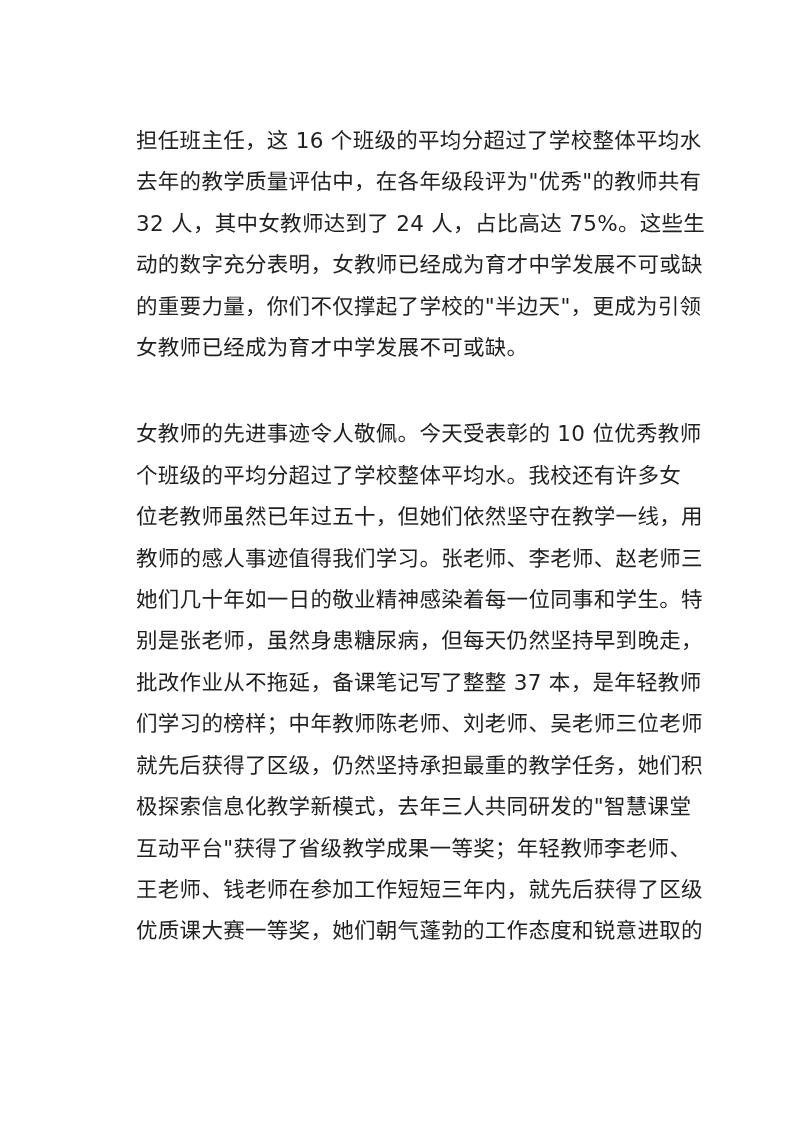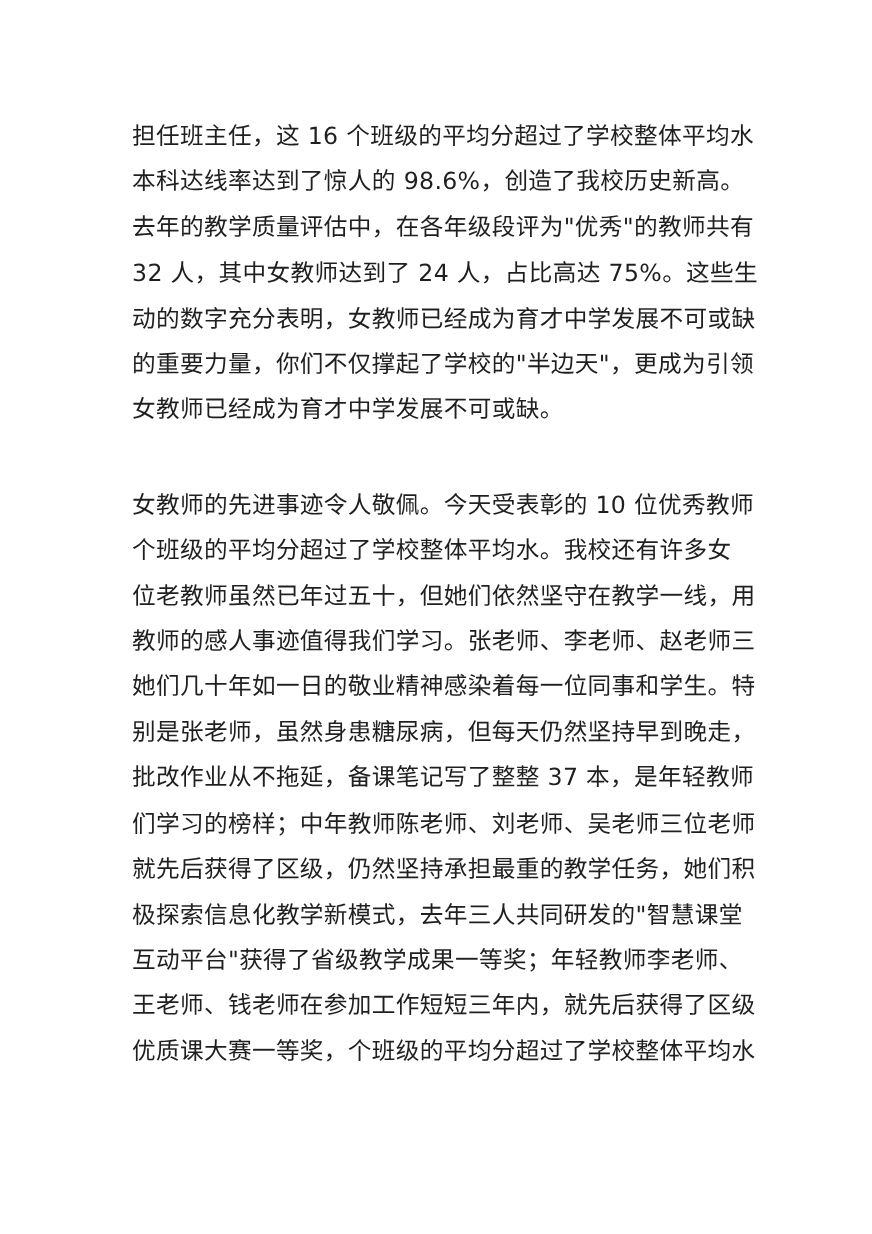--- a/index.html
+++ b/index.html
@@ -20,57 +20,56 @@
     top: 104px;
     width: 566px;
     color: #1f1f1f;
     font-family: "DejaVu Sans", "Liberation Sans", sans-serif;
     font-size: 21.5px;
     line-height: 41.4px;
     font-weight: 400;
     text-align: left;
   }
   .para {
-    margin: 0;
+    margin: 16px;
     padding: 0;
   }
   .para + .para {
     margin-top: 45px;
   }
   .line {
     white-space: nowrap;
     letter-spacing: 0.3px;
   }
 </style>
 </head>
 <body>
 
 <div class="page">
   <div class="content">
 
     <div class="para">
       <div class="line">担任班主任，这 16 个班级的平均分超过了学校整体平均水</div>
-      <div class="line">本科达线率达到了惊人的 98.6%，创造了我校历史新高。</div>
       <div class="line">去年的教学质量评估中，在各年级段评为"优秀"的教师共有</div>
       <div class="line">32 人，其中女教师达到了 24 人，占比高达 75%。这些生</div>
       <div class="line">动的数字充分表明，女教师已经成为育才中学发展不可或缺</div>
       <div class="line">的重要力量，你们不仅撑起了学校的"半边天"，更成为引领</div>
       <div class="line">女教师已经成为育才中学发展不可或缺。</div>
     </div>
 
     <div class="para">
       <div class="line">女教师的先进事迹令人敬佩。今天受表彰的 10 位优秀教师</div>
       <div class="line">个班级的平均分超过了学校整体平均水。我校还有许多女</div>
       <div class="line">位老教师虽然已年过五十，但她们依然坚守在教学一线，用</div>
       <div class="line">教师的感人事迹值得我们学习。张老师、李老师、赵老师三</div>
       <div class="line">她们几十年如一日的敬业精神感染着每一位同事和学生。特</div>
       <div class="line">别是张老师，虽然身患糖尿病，但每天仍然坚持早到晚走，</div>
       <div class="line">批改作业从不拖延，备课笔记写了整整 37 本，是年轻教师</div>
       <div class="line">们学习的榜样；中年教师陈老师、刘老师、吴老师三位老师</div>
       <div class="line">就先后获得了区级，仍然坚持承担最重的教学任务，她们积</div>
       <div class="line">极探索信息化教学新模式，去年三人共同研发的"智慧课堂</div>
       <div class="line">互动平台"获得了省级教学成果一等奖；年轻教师李老师、</div>
       <div class="line">王老师、钱老师在参加工作短短三年内，就先后获得了区级</div>
-      <div class="line">优质课大赛一等奖，个班级的平均分超过了学校整体平均水</div>
+      <div class="line">优质课大赛一等奖，她们朝气蓬勃的工作态度和锐意进取的</div>
     </div>
 
   </div>
 </div>
 
 </body></html>

